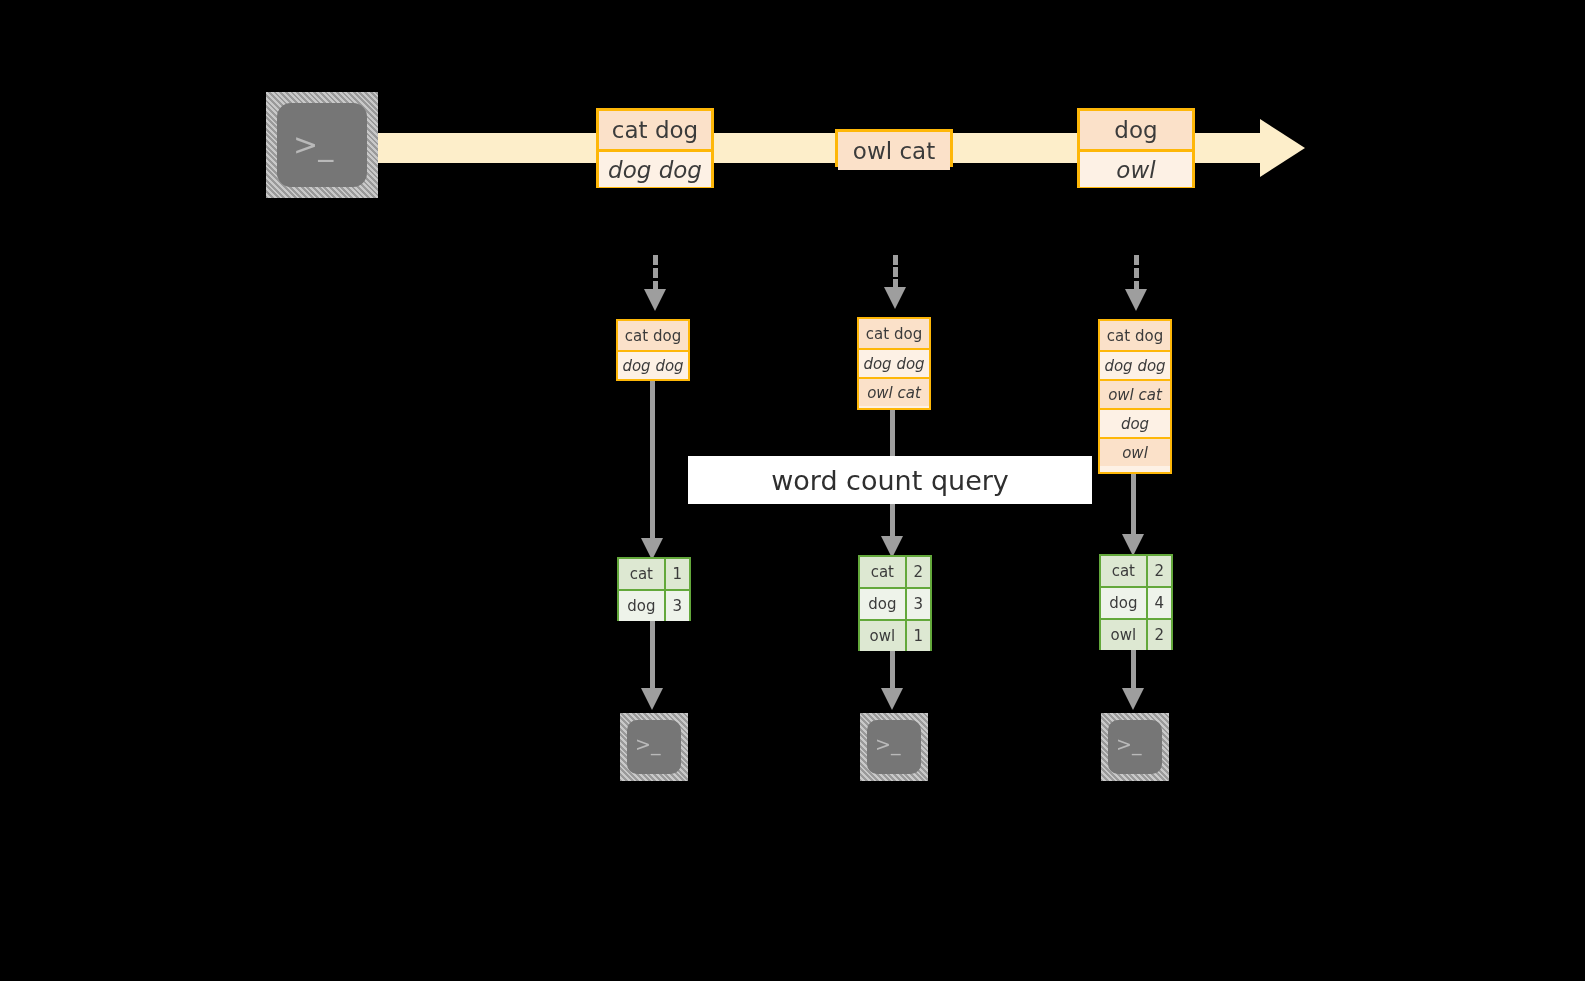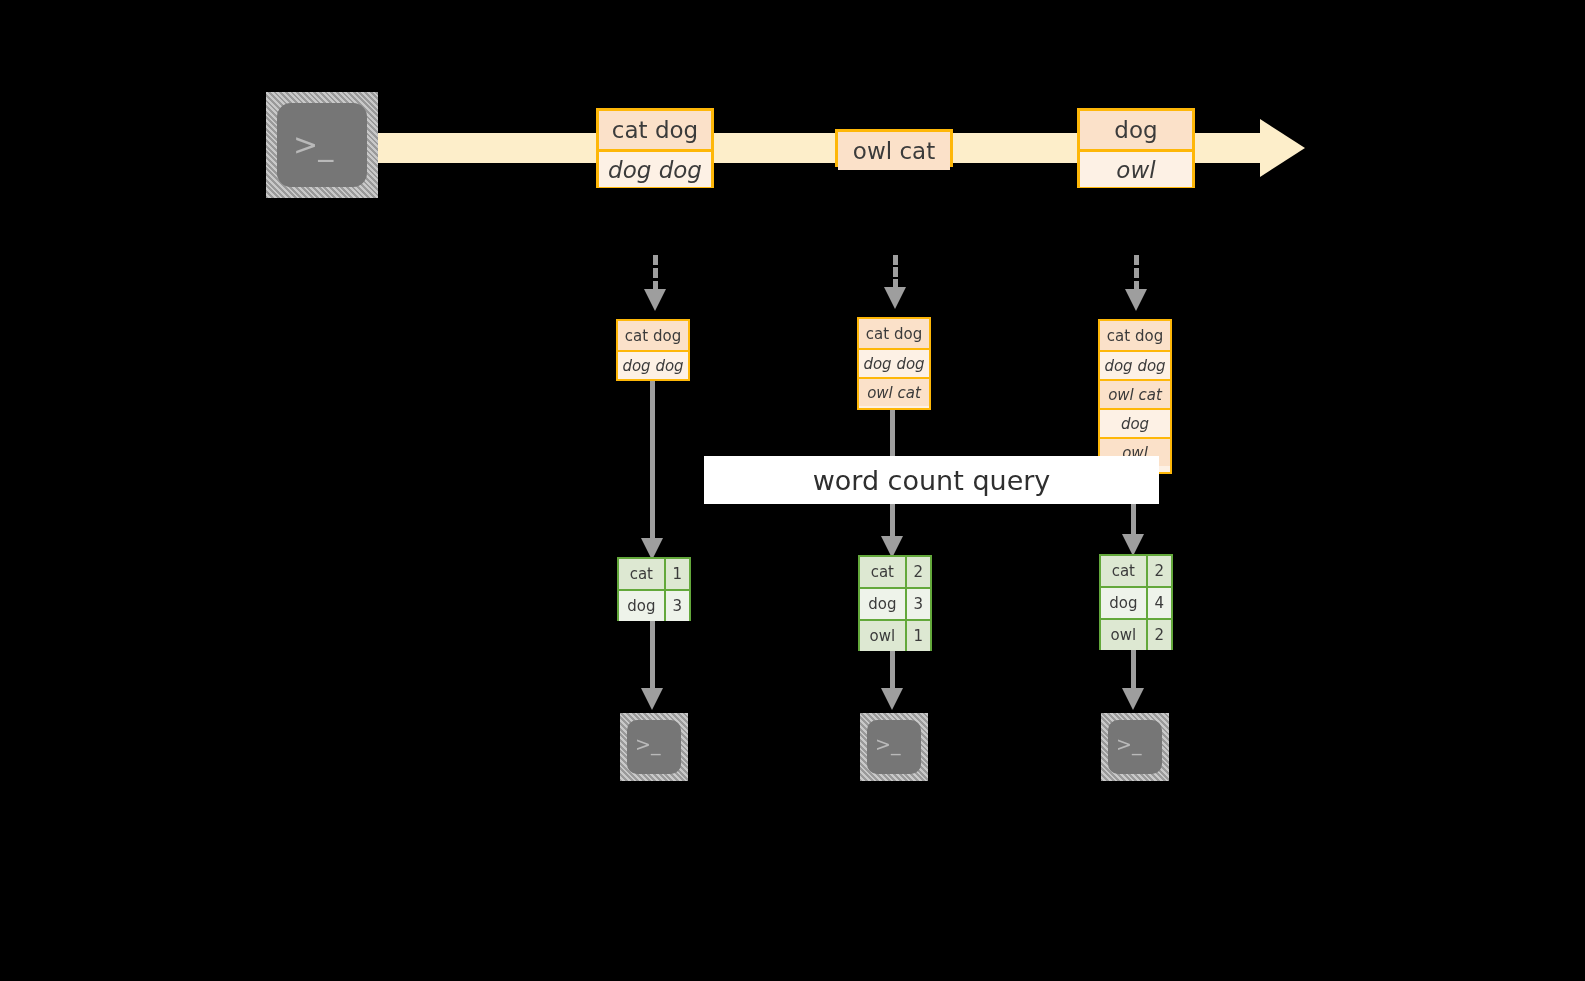--- a/index.html
+++ b/index.html
@@ -266,17 +266,17 @@
 
   <div class="vline" style="left:1131px; top:650px; width:5px; height:43px;"></div>
   <div class="varrowhead" style="left:1122px; top:688px;"></div>
 
   <div class="terminal" style="left:1101px; top:713px; width:68px; height:68px;">
     <div class="hatch"></div>
     <div class="inner" style="left:7px; top:7px; right:7px; bottom:7px; border-radius:10px;"></div>
     <div class="prompt" style="left:15px; top:22px; font-size:19px;">&gt;_</div>
   </div>
 
-  <div class="query-band" style="left:688px; top:456px; width:455px; height:48px;margin-left:16px;">
+  <div class="query-band" style="left:688px; top:456px; width:404px; height:48px;">
     <span class="qlabel">word count query</span>
   </div>
 
 </div>
 
 </body></html>

